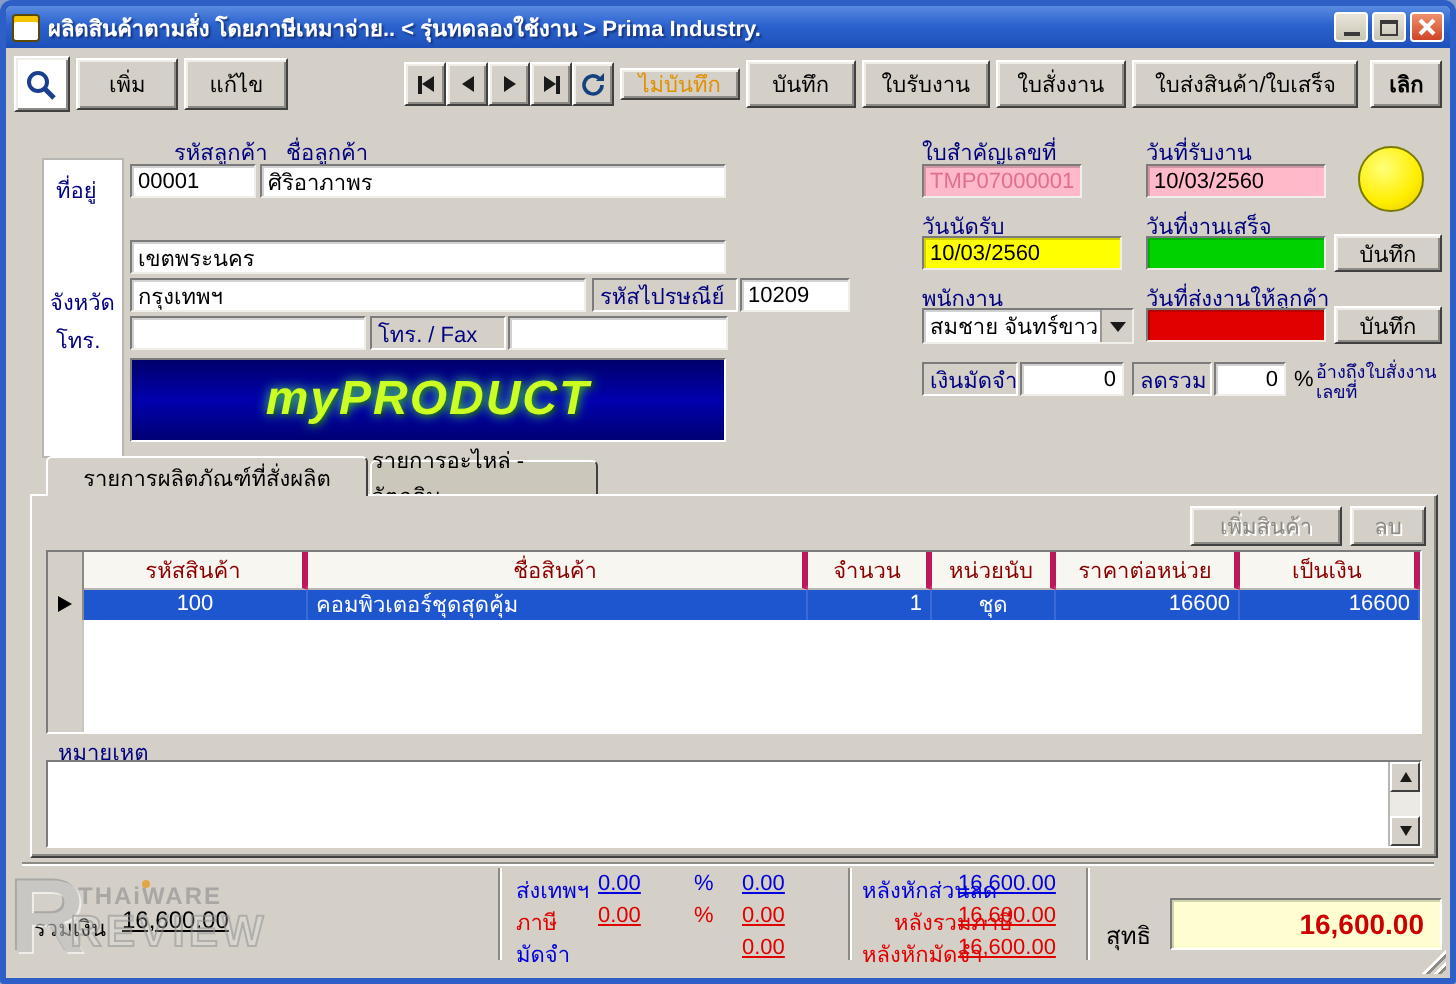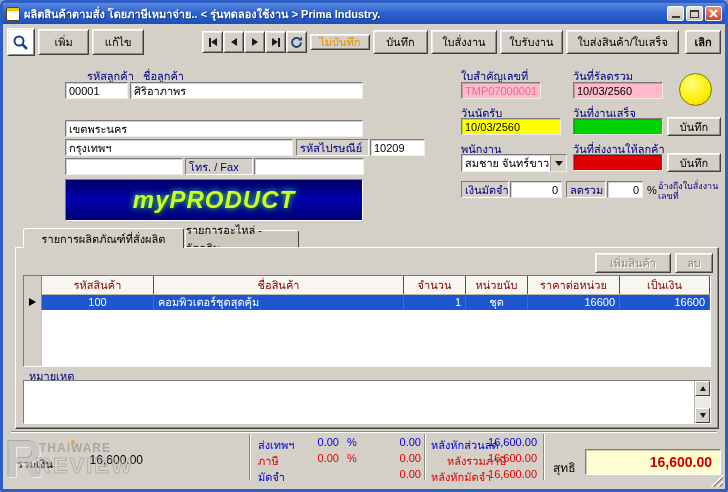--- a/index.html
+++ b/index.html
@@ -69,21 +69,21 @@
     font-size:11px; background:#CBC7BB; border:1px solid; border-color:#FFF #404040 #404040 #FFF;
     border-radius:3px 3px 0 0; cursor:pointer; }
   .tab.active { background:#D4D0C8; height:20px; top:225px; border-bottom:none; z-index:6; }
   .panel { position:absolute; left:12px; top:244px; width:704px; height:182px; background:#D4D0C8;
     border:1px solid; border-color:#FFF #404040 #404040 #FFF; box-shadow:inset -1px -1px 0 #8C8A84; }
 
   
   .grid { position:absolute; left:20px; top:272px; width:688px; height:92px; background:#FFF;
     border:1px solid; border-color:#7B7B7B #FFF #FFF #7B7B7B; box-shadow:inset 1px 1px 0 rgba(0,0,0,.2); overflow:hidden; }
   .grow { display:grid; grid-template-columns:18px 112px 250px 62px 62px 92px 1fr; height:17px; }
-  .ghead .gc { color:#8B0000; background:#F8F6F1; border-right:1px solid #be185d; border-bottom:1px solid #B9B7B1;
+  .ghead .gc { color:#8B0000; background:#F8F6F1; border-right:3px solid #be185d; border-bottom:1px solid #B9B7B1;
     display:flex; align-items:center; justify-content:center; font-size:11px; }
   .ghead .sel { background:#D4D0C8; border-right:1px solid #8C8A84; }
   .gdata { background:#1E56D0; color:#FFF; }
   .gdata .gc { display:flex; align-items:center; padding:0 4px; font-size:11px; border-right:1px solid rgba(255,255,255,.12); }
   .gdata .sel { background:#D4D0C8; border-right:1px solid #8C8A84; display:flex; align-items:center; justify-content:center; }
   .gfill { position:absolute; left:0; top:34px; bottom:0; width:18px; background:#D4D0C8; border-right:1px solid #C8C6C0; }
   .tri-ind { width:0; height:0; border-top:4px solid transparent; border-bottom:4px solid transparent; border-left:7px solid #000; }
   .c { justify-content:center!important; } .r { justify-content:flex-end!important; }
 
   
@@ -96,21 +96,21 @@
     border-color:#FFF #404040 #404040 #FFF; display:flex; align-items:center; justify-content:center; cursor:pointer; }
   .tri-u { width:0; height:0; border-left:3px solid transparent; border-right:3px solid transparent; border-bottom:5px solid #1A1A1A; }
   .tri-dn { width:0; height:0; border-left:3px solid transparent; border-right:3px solid transparent; border-top:5px solid #1A1A1A; }
 
   
   .hr-groove { position:absolute; left:8px; right:8px; top:428px; height:2px;
     border-top:1px solid #8C8A84; border-bottom:1px solid #FFF; }
   .v-groove { position:absolute; top:431px; height:46px; width:2px; border-left:1px solid #8C8A84; border-right:1px solid #FFF; }
   .sum { position:absolute; font-size:11px; white-space:nowrap; }
   .blue { color:#0000DC; } .red { color:#E00000; }
-  .sumval { text-align:right; }
+  .sumval { text-align:left;text-decoration:underline; }
   .netbox { position:absolute; left:582px; top:446px; width:136px; height:26px; background:#FFFFD2;
     border:1px solid; border-color:#7B7B7B #FFF #FFF #7B7B7B; box-shadow:inset 1px 1px 0 rgba(0,0,0,.18);
     display:flex; align-items:center; justify-content:flex-end; padding-right:8px;
     color:#CC0000; font-weight:bold; font-size:14px; }
 
   
   .wm { position:absolute; left:2px; top:432px; width:150px; height:52px; opacity:.62; pointer-events:none; z-index:20; }
   .wm .bigR { position:absolute; left:0; top:-6px; font-size:52px; font-weight:bold; color:#C2C2C2;
     text-shadow:1px 1px 0 #FFF, -1px -1px 0 #909090; }
   .wm .brand { position:absolute; left:34px; top:6px; font-size:12px; font-weight:bold; color:#8E8E8E; letter-spacing:1px; }
@@ -176,48 +176,53 @@
         </button>
       <button class="btn3d navbtn">
         <svg width="13" height="13">
           <path d="M11 6.5 A4.5 4.5 0 1 1 9.6 3.2" fill="none" stroke="#15417E" stroke-width="1.8"></path>
           <path d="M12 0.5 L12 4.5 L8 4.5 Z" fill="#15417E"></path>
         </svg>
       </button>
     </div>
     <button class="btn3d" style="width:60px;height:16px;color:#E09000;">ไม่บันทึก</button>
     <button class="btn3d" style="width:56px;height:24px;">บันทึก</button>
+    <button class="btn3d" style="width:64px;height:24px;">ใบรับงาน</button>
     <button class="btn3d" style="width:66px;height:24px;">ใบสั่งงาน</button>
-    <button class="btn3d" style="width:64px;height:24px;">ใบรับงาน</button>
     <button class="btn3d" style="width:114px;height:24px;">ใบส่งสินค้า/ใบเสร็จ</button>
     <div class="flexsp"></div>
     <button class="btn3d" style="width:36px;height:24px;font-weight:bold;">เลิก</button>
   </div>
 
   <span class="lbl" style="left:84px;top:64px;">รหัสลูกค้า</span>
   <span class="lbl" style="left:140px;top:64px;">ชื่อลูกค้า</span>
 
+  <div class="leftpanel">
+    <span class="lbl" style="left:6px;top:6px;position:absolute;">ที่อยู่</span>
+    <span class="lbl" style="left:3px;top:62px;position:absolute;">จังหวัด</span>
+    <span class="lbl" style="left:6px;top:81px;position:absolute;">โทร.</span>
+  </div>
 
   <input class="field" style="left: 62px; top: 79px; width: 63px;" value="00001">
   <input class="field" style="left: 127px; top: 79px; width: 233px;" value="ศิริอาภาพร">
   <input class="field" style="left: 62px; top: 136px; width: 228px;" value="กรุงเทพฯ">
   <input class="field" style="left: 62px; top: 117px; width: 298px;" value="เขตพระนคร">
   <div class="labelbox" style="left:293px;top:136px;width:73px;">รหัสไปรษณีย์</div>
   <input class="field" style="left: 367px; top: 136px; width: 55px;" value="10209">
   <input class="field" style="left: 62px; top: 155px; width: 118px;" value="">
   <div class="labelbox" style="left:182px;top:155px;width:68px;">โทร. / Fax</div>
   <input class="field" style="left: 251px; top: 155px; width: 110px;" value="">
 
   <div class="logo">
     <span>myPRODUCT</span>
   </div>
 
   <span class="lbl" style="left:458px;top:64px;">ใบสำคัญเลขที่</span>
   <div class="field" style="left:458px;top:79px;width:80px;background:#FFB9C8;color:#E0718E;display:flex;align-items:center;">TMP07000001</div>
-  <span class="lbl" style="left:570px;top:64px;">วันที่รัลดรวม</span>
+  <span class="lbl" style="left:570px;top:64px;">วันที่รับงาน</span>
   <div class="field" style="left:570px;top:79px;width:90px;background:#FFB9C8;display:flex;align-items:center;">10/03/2560</div>
   <div class="lamp"></div>
 
   <span class="lbl" style="left:458px;top:101px;text-align:center;">วันนัดรับ</span>
   <div class="field" style="left:458px;top:115px;width:100px;background:#FFFF00;display:flex;align-items:center;">10/03/2560</div>
   <span class="lbl" style="left:570px;top:101px;">วันที่งานเสร็จ</span>
   <div class="field" style="left:570px;top:115px;width:90px;background:#00D200;"></div>
   <button class="btn3d smallbtn" style="left:664px;top:114px;width:54px;">บันทึก</button>
 
   <span class="lbl" style="left:458px;top:137px;">พนักงาน</span>

